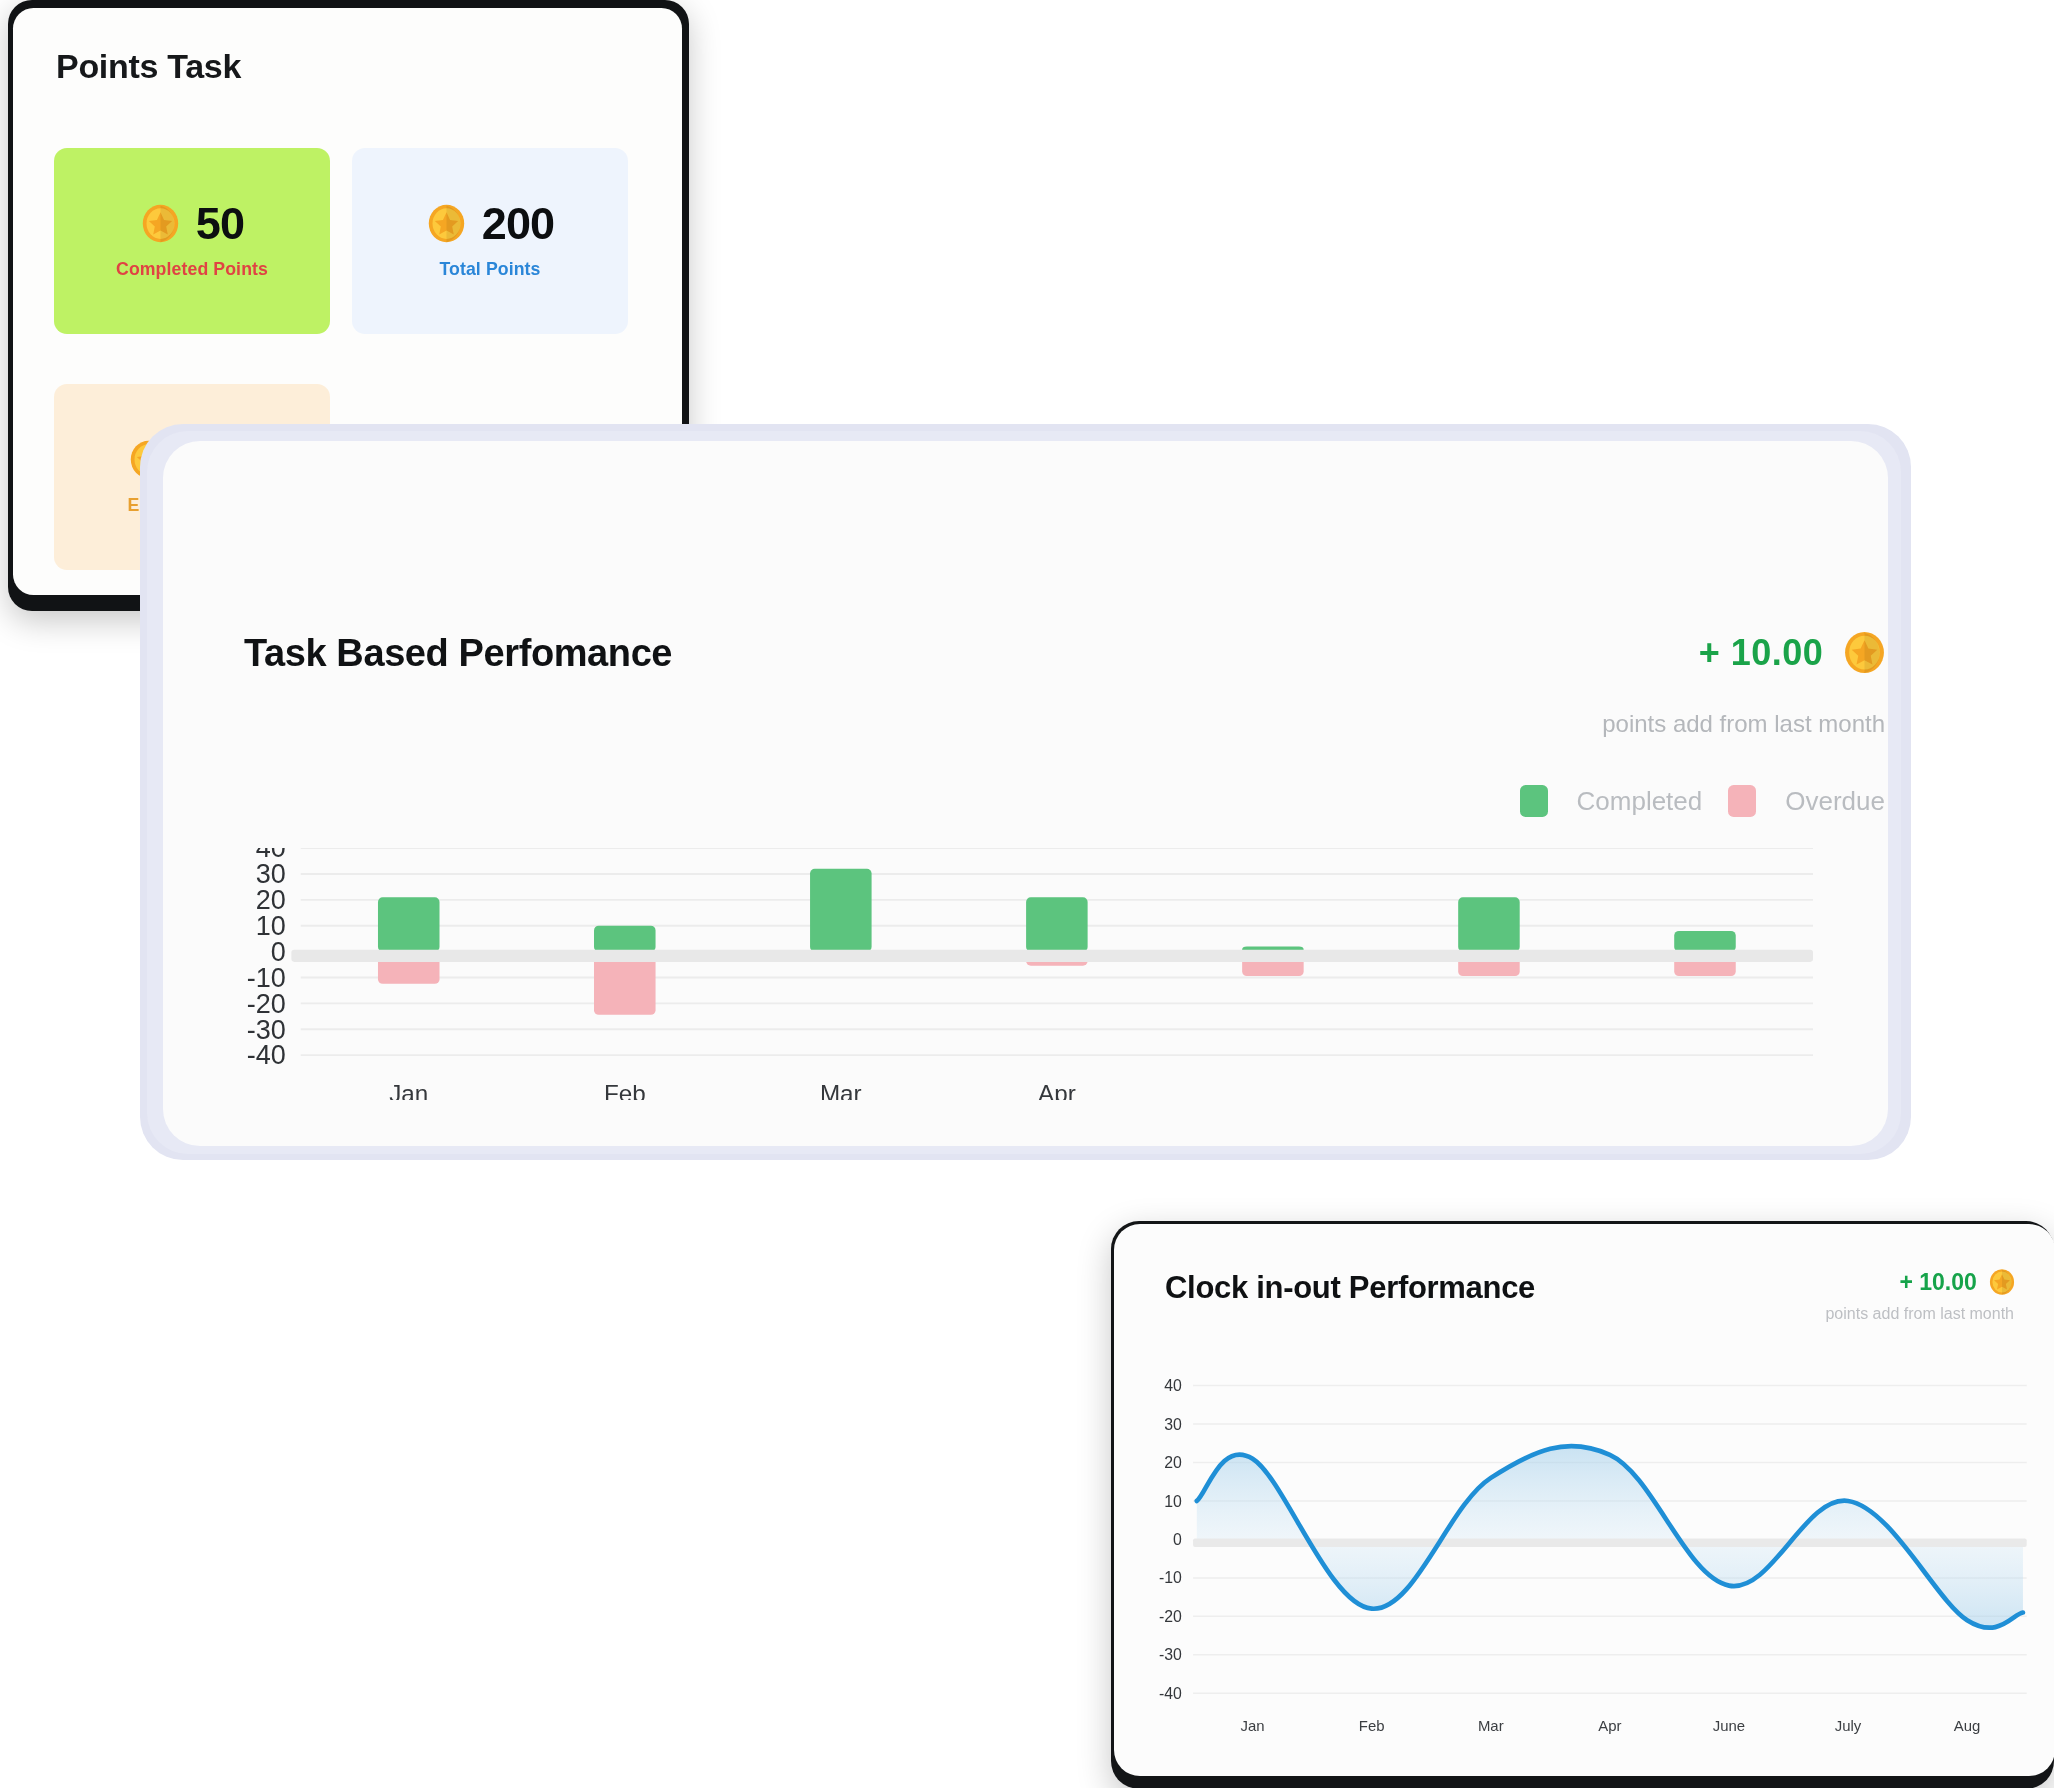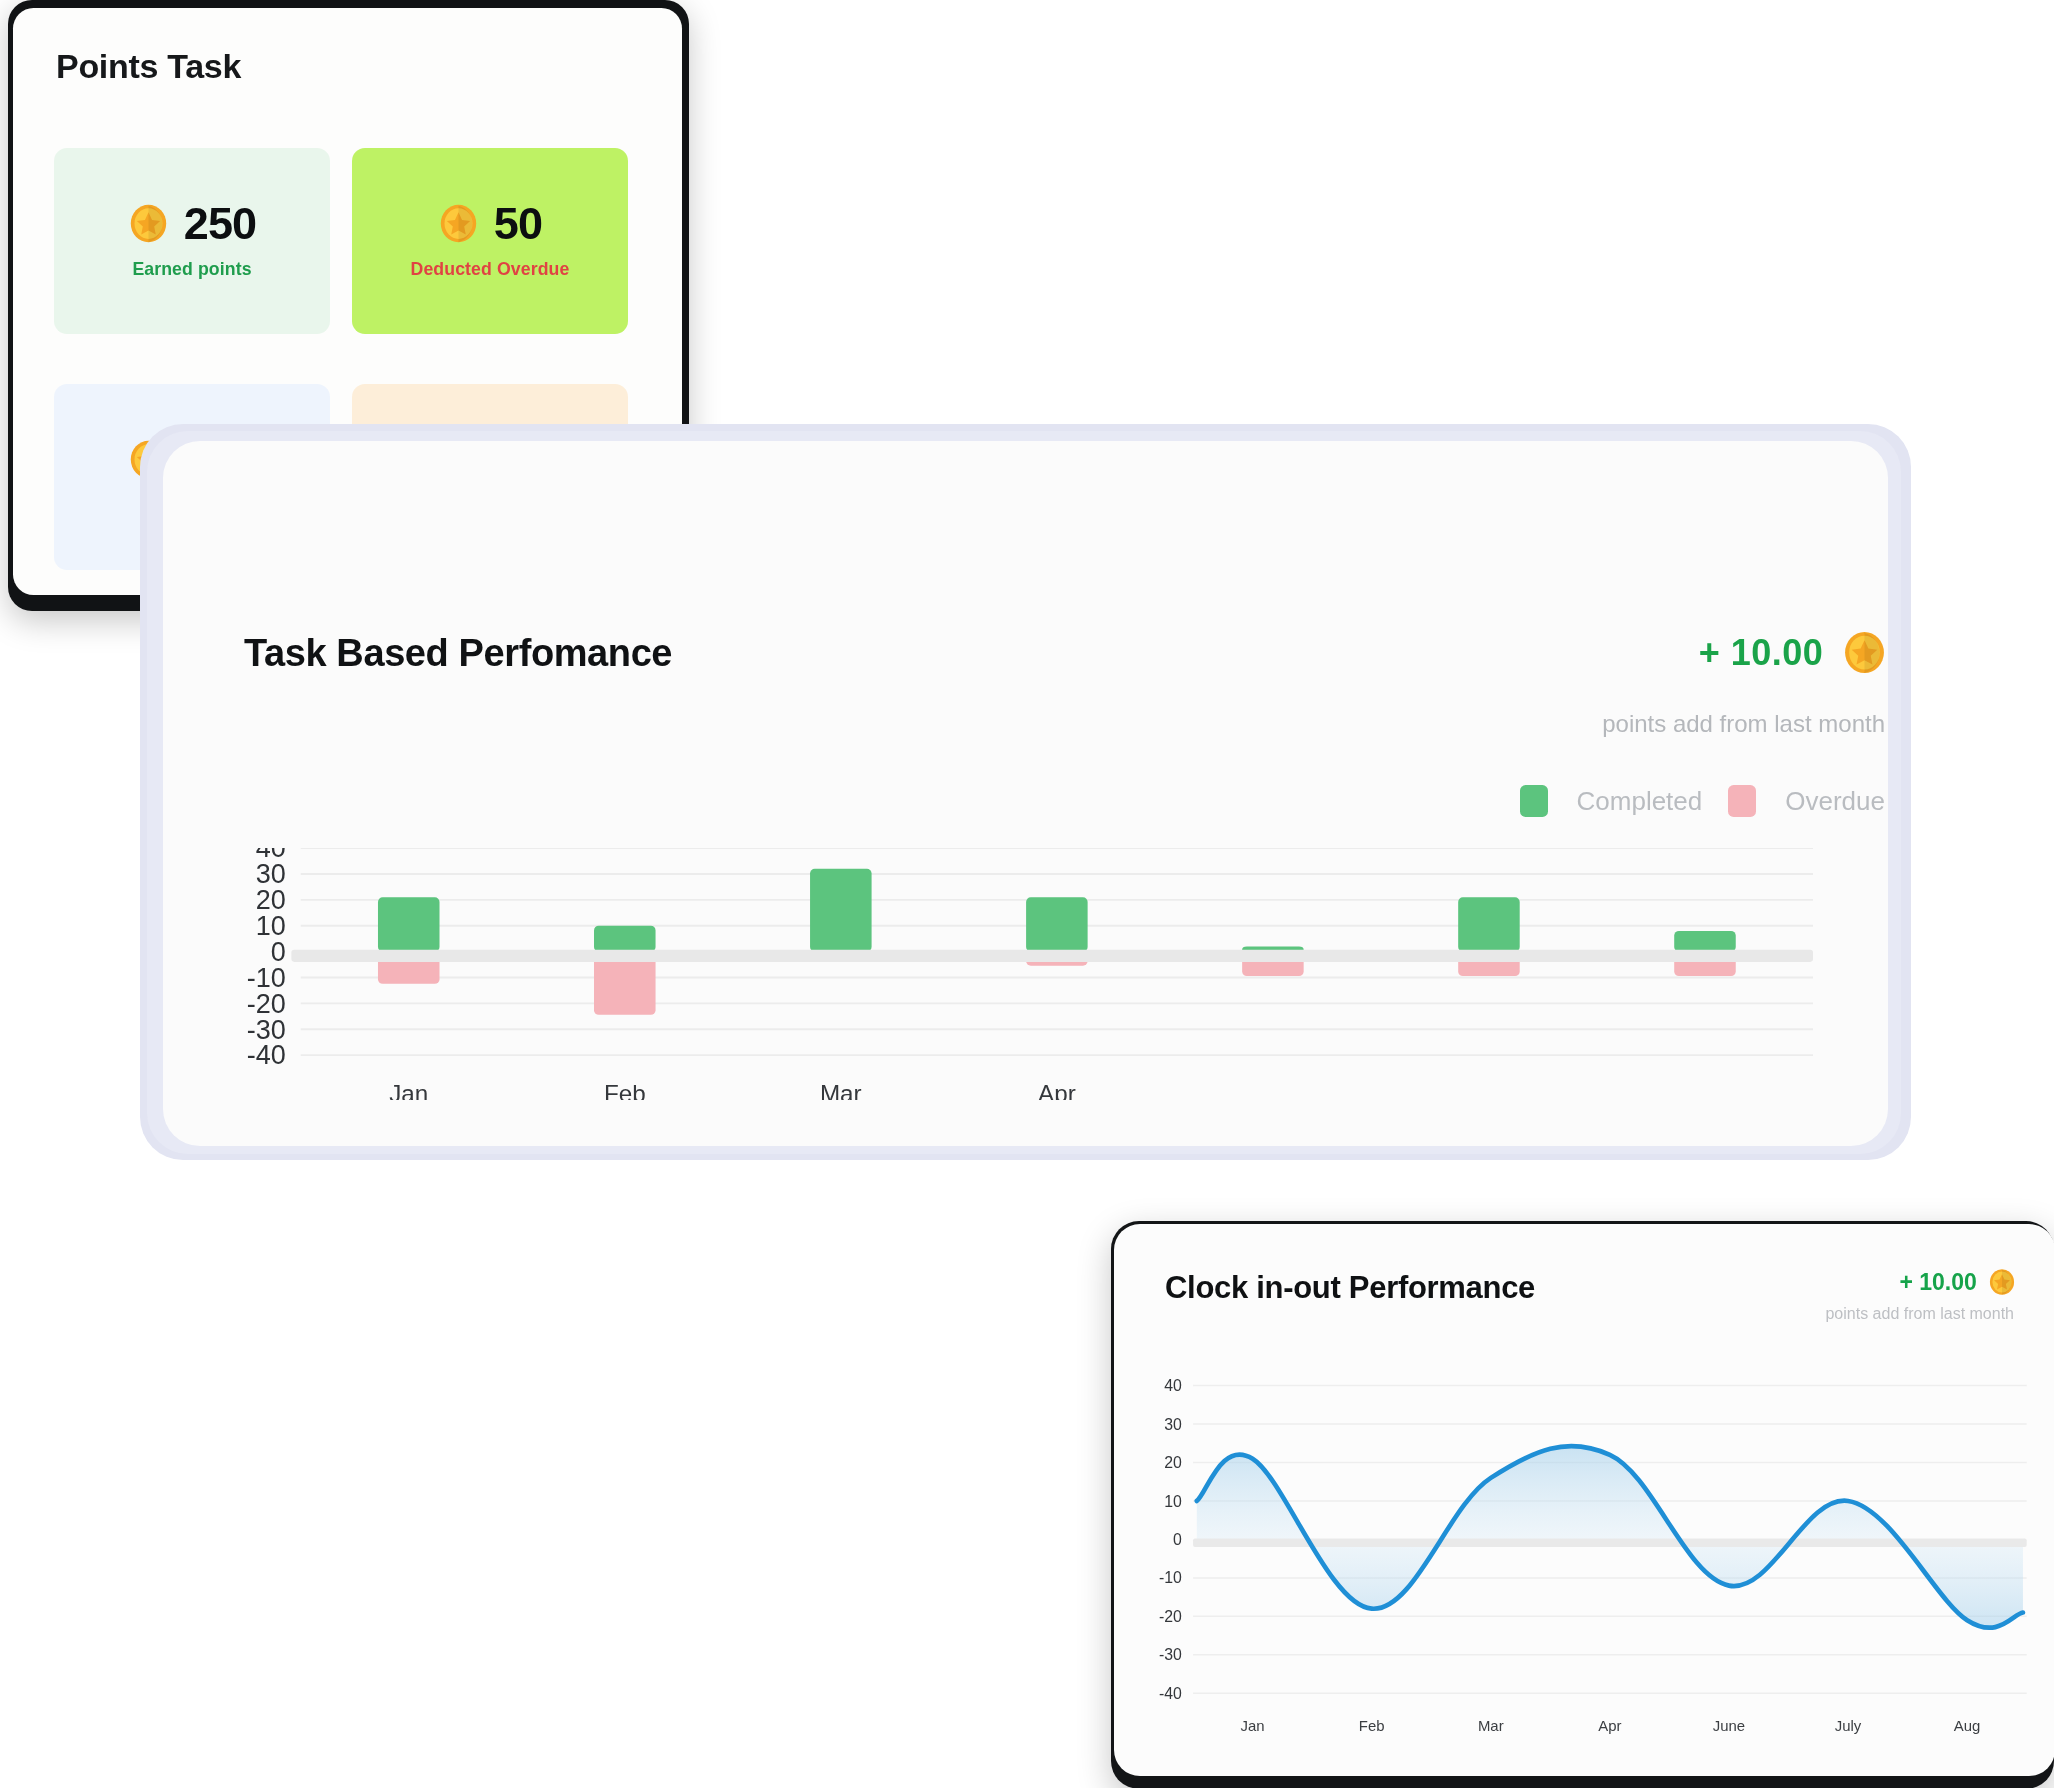--- a/index.html
+++ b/index.html
@@ -246,48 +246,34 @@
 </style>
 </head>
 <body>
 
 <div id="points-card-frame"></div>
 <div id="points-card">
   <div id="points-title">Points Task</div>
 
   <div class="stat-grid">
 
-    <div class="stat-tile" id="tile-0" style="background: rgb(233, 246, 236);">
-      <div class="stat-row">
-        <span class="coin">
-          <svg width="41" height="41" viewBox="0 0 44 44">
-            <ellipse cx="22" cy="22" rx="19" ry="20" fill="#f5a623"></ellipse>
-            <ellipse cx="22" cy="22" rx="15" ry="16.5" fill="#fdc93c"></ellipse>
-            <path d="M22 10 L25.8 18.2 L34.5 19.2 L28.1 25.2 L29.8 33.8 L22 29.6 L14.2 33.8 L15.9 25.2 L9.5 19.2 L18.2 18.2 Z" fill="#f5a623"></path>
-            <path d="M22 3 A19 20 0 0 1 22 42 Z" fill="#000" opacity="0.07"></path>
-          </svg>
-        </span>
-        <span class="stat-value">250</span>
-      </div>
-      <div class="stat-label" style="color: rgb(31, 157, 77);">Earned points</div>
-    </div>
 
     <div class="stat-tile" id="tile-1" style="background: #bef264;">
       <div class="stat-row">
         <span class="coin">
           <svg width="41" height="41" viewBox="0 0 44 44">
             <ellipse cx="22" cy="22" rx="19" ry="20" fill="#f5a623"></ellipse>
             <ellipse cx="22" cy="22" rx="15" ry="16.5" fill="#fdc93c"></ellipse>
             <path d="M22 10 L25.8 18.2 L34.5 19.2 L28.1 25.2 L29.8 33.8 L22 29.6 L14.2 33.8 L15.9 25.2 L9.5 19.2 L18.2 18.2 Z" fill="#f5a623"></path>
             <path d="M22 3 A19 20 0 0 1 22 42 Z" fill="#000" opacity="0.07"></path>
           </svg>
         </span>
         <span class="stat-value">50</span>
       </div>
-      <div class="stat-label" style="color: rgb(224, 67, 67);">Deducted Overdue</div>
+      <div class="stat-label" style="color: rgb(224, 67, 67);">Completed Points</div>
     </div>
 
     <div class="stat-tile" id="tile-2" style="background: rgb(238, 244, 253);">
       <div class="stat-row">
         <span class="coin">
           <svg width="41" height="41" viewBox="0 0 44 44">
             <ellipse cx="22" cy="22" rx="19" ry="20" fill="#f5a623"></ellipse>
             <ellipse cx="22" cy="22" rx="15" ry="16.5" fill="#fdc93c"></ellipse>
             <path d="M22 10 L25.8 18.2 L34.5 19.2 L28.1 25.2 L29.8 33.8 L22 29.6 L14.2 33.8 L15.9 25.2 L9.5 19.2 L18.2 18.2 Z" fill="#f5a623"></path>
             <path d="M22 3 A19 20 0 0 1 22 42 Z" fill="#000" opacity="0.07"></path>

